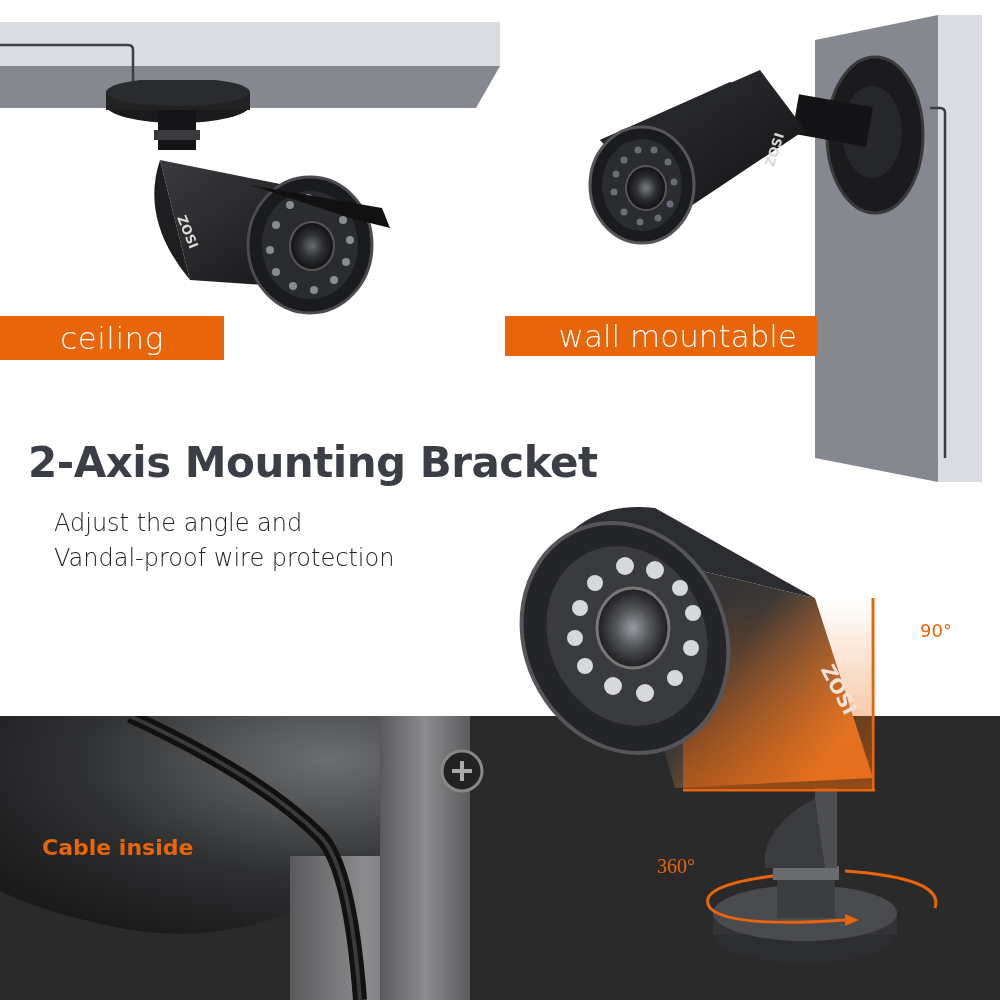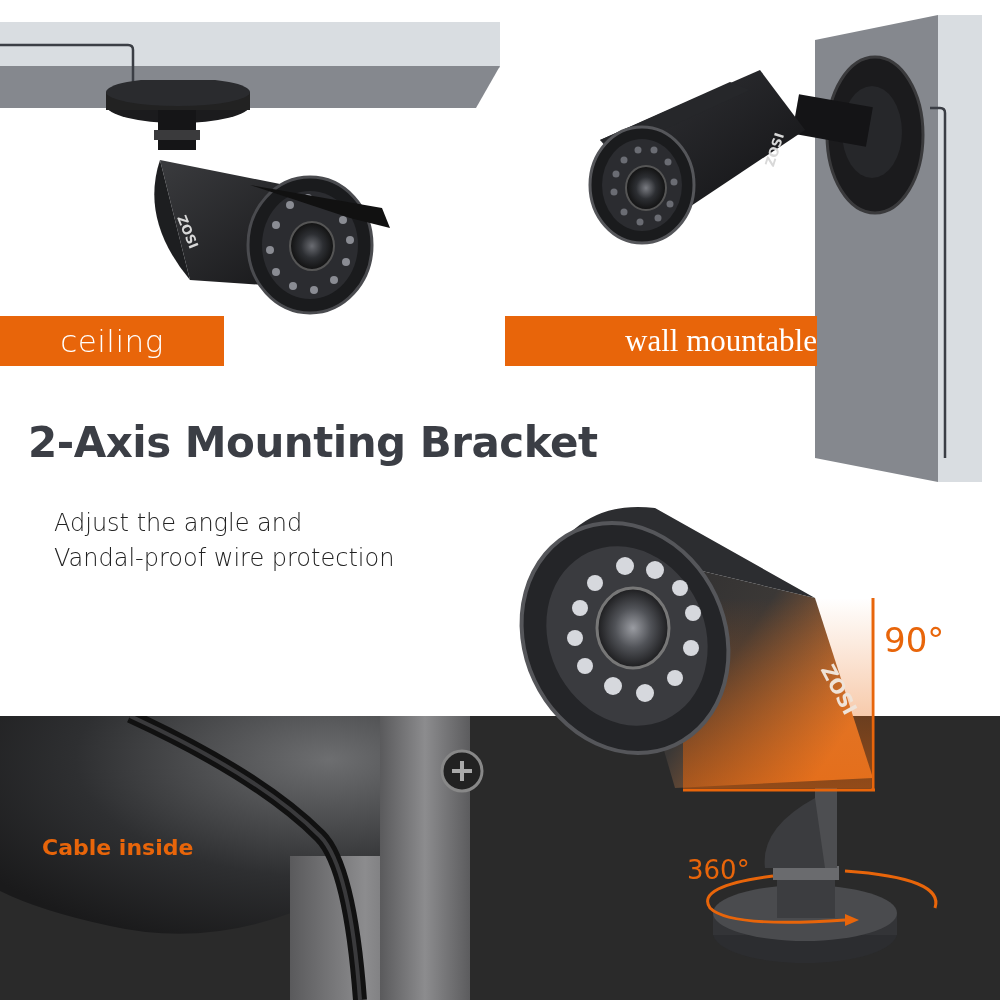--- a/index.html
+++ b/index.html
@@ -1,27 +1,27 @@
 <!DOCTYPE html>
 <html><head>
   <meta charset="utf-8">
   <style>
     html, body { margin: 0; padding: 0; }
     body { width: 1000px; height: 1000px; position: relative; overflow: hidden; background: #ffffff; font-family: "DejaVu Sans", sans-serif; }
     .abs { position: absolute; }
     .ceiling-slab { left: 0; top: 0; width: 1000px; height: 120px; }
     .tag { background: var(--accent); color: #fff; font-family: "DejaVu Sans", sans-serif; font-weight: 300; display: flex; align-items: center; justify-content: center; }
-    .tag-ceiling { left: 0; top: 316px; width: 224px; height: 50px; font-size: 31px; letter-spacing: 0.5px; }
-    .tag-wall { left: 505px; top: 316px; width: 312px; height: 50px; font-size: 31px; justify-content: flex-end; padding-right: 0; box-sizing: border-box; font-family: Liberation Serif, serif; }
-    .headline { left: 28px; top: 418px; font-size: 42px; font-weight: bold; color: #3b3e45; letter-spacing: -0.5px; white-space: nowrap; }
+    .tag-ceiling { left: 0; top: 316px; width: 224px; height: 44px; font-size: 31px; letter-spacing: 0.5px; }
+    .tag-wall { left: 505px; top: 316px; width: 312px; height: 40px; font-size: 31px; justify-content: flex-end; padding-right: 20px; box-sizing: border-box; }
+    .headline { left: 28px; top: 438px; font-size: 42px; font-weight: bold; color: #3b3e45; letter-spacing: -0.5px; white-space: nowrap; }
     .subtext { left: 30px; top: 506px; font-size: 24px; color: #222; line-height: 35px; white-space: pre-line; font-weight: 300; margin-left: 24px; }
     .dark-band { left: 0; top: 716px; width: 1000px; height: 284px; background: #2a2a2a; }
     .cable-label { left: 42px; top: 835px; font-size: 22px; font-weight: bold; color: var(--accent); }
-    .deg90 { left: 884px; top: 620px; font-size: 34px; color: var(--accent); }
-    .deg360 { left: 687px; top: 855px; font-size: 26px; color: var(--accent); }
+    .deg90 { left: 920px; top: 620px; font-size: 18px; color: var(--accent); }
+    .deg360 { left: 657px; top: 855px; font-size: 20px; color: var(--accent); font-family: Liberation Serif, serif; }
     svg { display: block; }
   </style>
 </head>
 <body style="--accent:#e8650a;">
 
 <div class="abs ceiling-slab">
   <svg width="1000" height="120" viewBox="0 0 1000 120">
     <polygon points="0,22 500,22 500,68 0,68" fill="#d9dde1"></polygon>
     <polygon points="0,66 500,66 476,108 0,108" fill="#85888e"></polygon>
     <path d="M0,45 L128,45 Q133,45 133,50 L133,82" stroke="#3b3e45" stroke-width="2.5" fill="none"></path>

